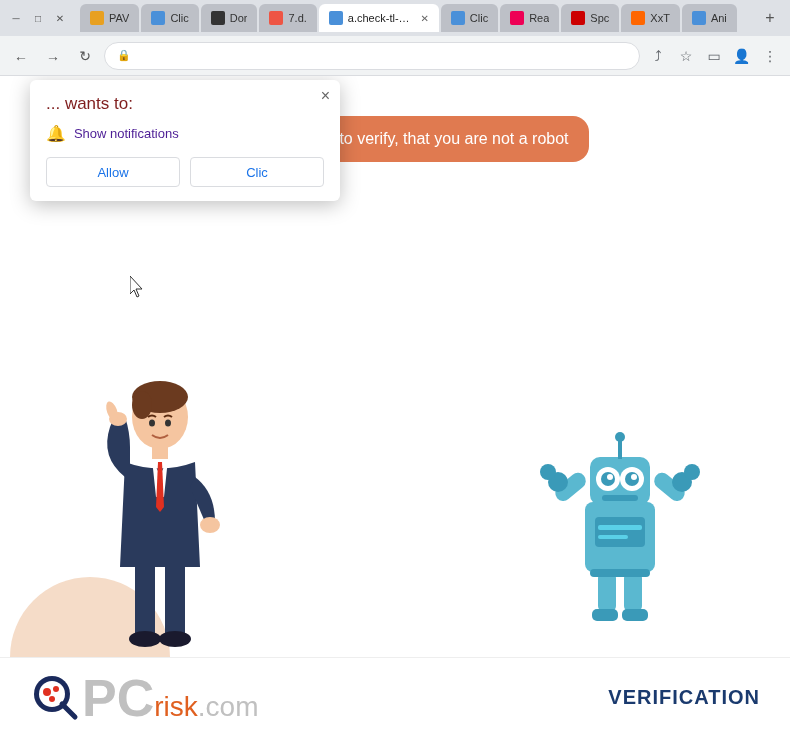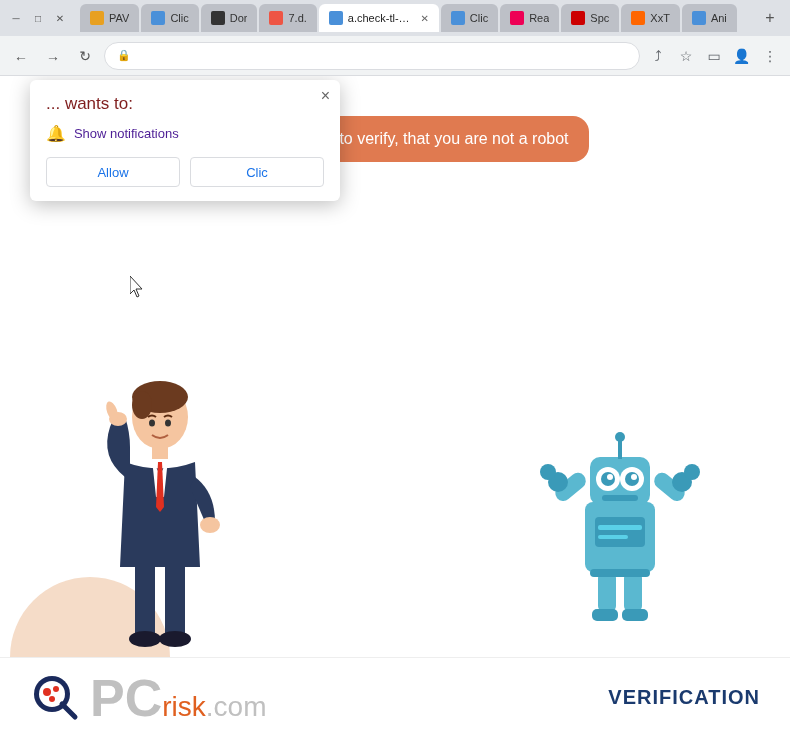--- a/index.html
+++ b/index.html
@@ -291,21 +291,20 @@
       height: 80px;
       background: #fff;
       display: flex;
       align-items: center;
       padding: 0 30px;
       border-top: 1px solid #eee;
     }
     .footer-logo {
       display: flex;
       align-items: center;
-      gap: 8px;
     }
     .footer-verification {
       margin-left: auto;
       font-size: 20px;
       font-weight: bold;
       color: #1a3a6e;
       letter-spacing: 1px;
     }
 
     

